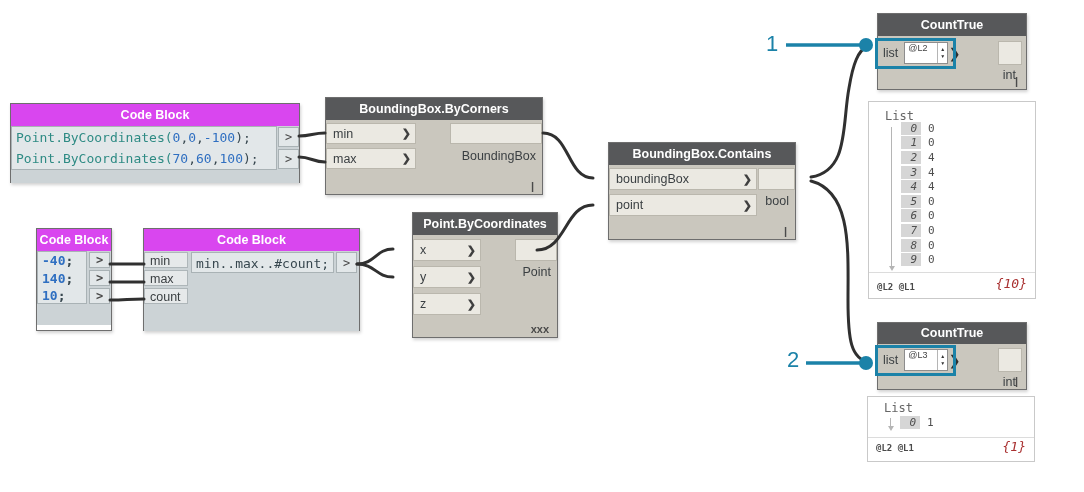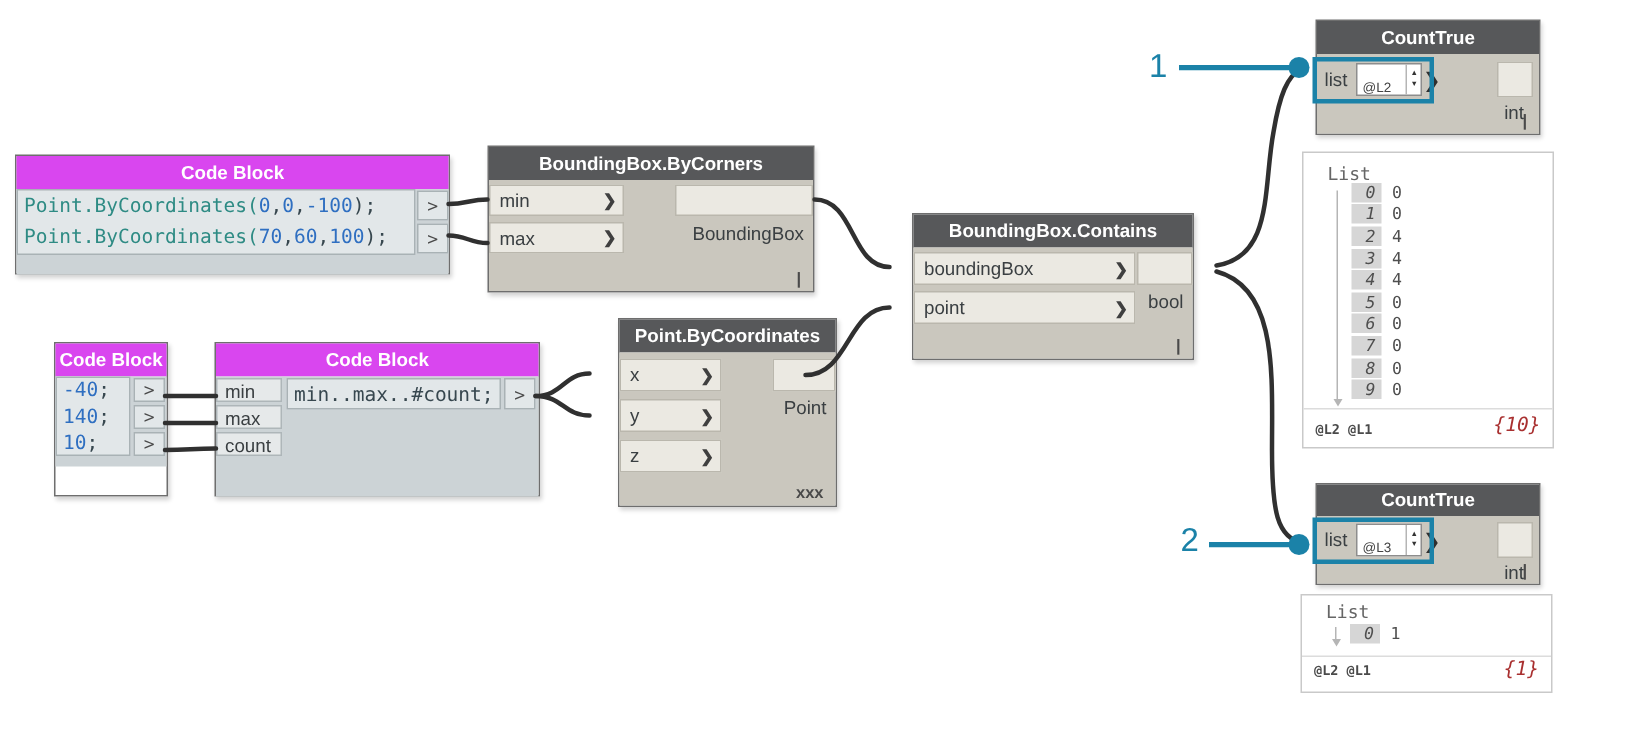--- a/index.html
+++ b/index.html
@@ -29,21 +29,21 @@
   .tok-num{color:#2f6fc1;}
   .tok-pn{color:#37474f;}
   .badge{position:absolute;background:#e2e7e9;border:1px solid #a9b2b5;box-sizing:border-box;
          font-family:"DejaVu Sans Mono",monospace;font-size:12px;color:#4a4a4a;
          display:flex;align-items:center;justify-content:center;}
   .cb-in{position:absolute;background:#e6e9ea;border:1px solid #aeb6b9;box-sizing:border-box;
          font-size:12.5px;color:#3a3f42;line-height:16px;padding-left:5px;}
   
   .hl{position:absolute;border:3px solid #1b82a8;box-sizing:border-box;background:transparent;}
   .listrow{position:absolute;display:flex;align-items:center;font-size:12.5px;color:#3a3f42;}
-  .spinbox{background:#ffffff;border:1px solid #8d8d8d;height:20px;display:flex;align-items:flex-end;
+  .spinbox{background:#ffffff;border:1px solid #8d8d8d;height:20px;display:flex;align-items:flex-start;
            margin-left:6px;}
   .spintxt{font-size:9px;color:#444;padding:0 3px;width:26px;}
   .spinarrows{display:flex;flex-direction:column;border-left:1px solid #b5b5b5;height:100%;
               justify-content:center;}
   .spinarrows span{font-size:5px;line-height:5px;color:#333;padding:1px 2px;cursor:pointer;}
   .bigchev{font-size:13px;font-weight:bold;color:#2f2f2f;margin-left:1px;}
   
   .panel{position:absolute;background:#fff;border:1px solid #c9c9c9;box-sizing:border-box;}
   .panel-hdr{position:absolute;font-size:12px;color:#666;}
   .vline{position:absolute;width:1px;background:#b5b5b5;}
@@ -97,21 +97,21 @@
       </div>
       <div class="pbox outbox" style="right:0;top:3px;width:92px;height:21px;">
         <span class="plabel">BoundingBox</span>
       </div>
       <div class="lacing">|</div>
     </div>
   </div>
 
   <div class="node" style="left:36px;top:228px;width:76px;height:103px;">
     <div class="hdr cb-hdr">Code Block</div>
-    <div class="cb-body" style="height:60px;">
+    <div class="cb-body" style="height:74px;font-weight:bold;">
       <div class="code-area" style="left:0;top:0;width:50px;height:53px;">
         <div class="code-line" style="line-height:17.5px;"><span class="tok-num">-40</span><span class="tok-pn">;</span></div>
         <div class="code-line" style="line-height:17.5px;"><span class="tok-num">140</span><span class="tok-pn">;</span></div>
         <div class="code-line" style="line-height:17.5px;"><span class="tok-num">10</span><span class="tok-pn">;</span></div>
       </div>
       <div class="badge" style="left:52px;top:1px;width:21px;height:16px;">
           <span>&gt;</span>
         </div>
       <div class="badge" style="left:52px;top:19px;width:21px;height:16px;">
           <span>&gt;</span>

